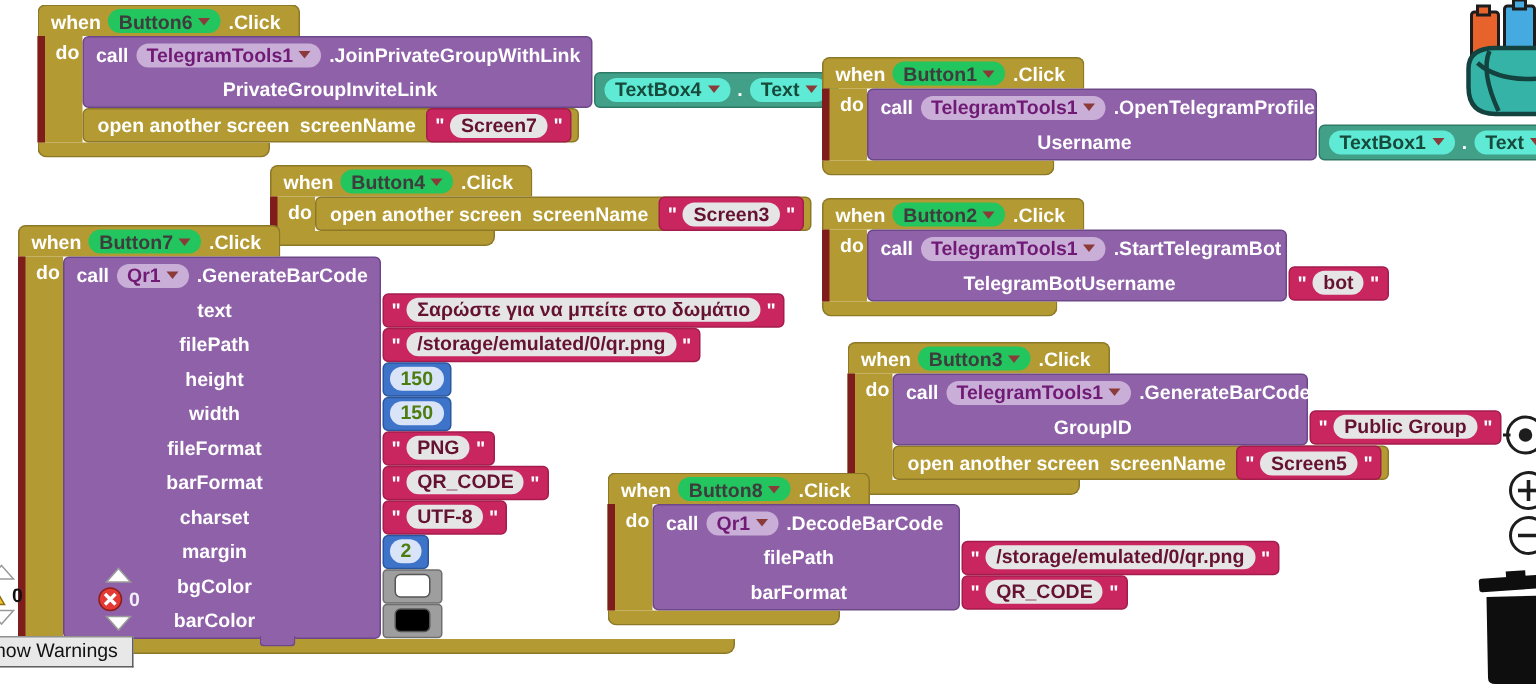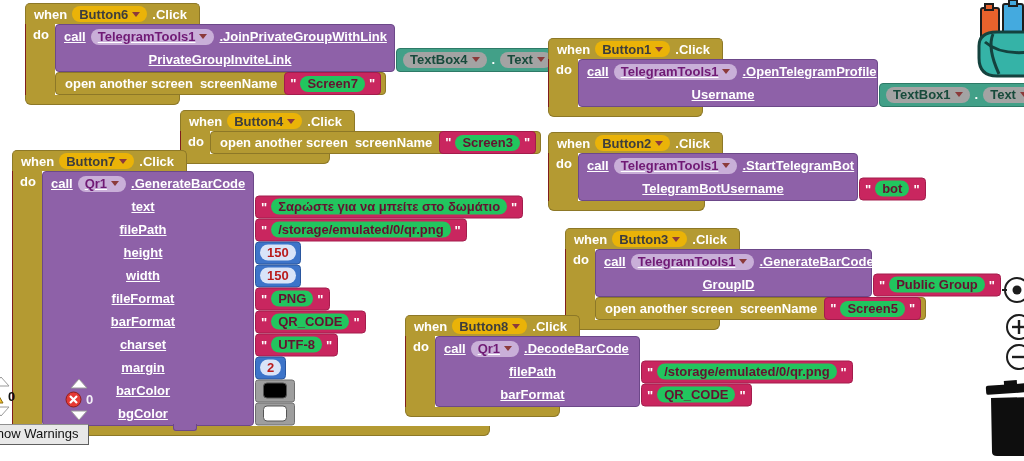--- a/index.html
+++ b/index.html
@@ -9,73 +9,73 @@
   }
   .ev{position:absolute;}
   .ev-head{
     display:inline-flex;align-items:center;gap:5px;height:21px;
     background:#B49A32;border:1px solid #8D7827;border-bottom:none;
     border-radius:5px 5px 0 0;padding:0 12px 0 8px;color:#fff;font-weight:bold;
     box-sizing:border-box;white-space:nowrap;
   }
   .ev-body{display:flex;align-items:stretch;}
   .ev-spine{
-    width:30px;background:#B49A32;border-left:1px solid #7f1d1d;
+    width:30px;background:#B49A32;border-left:5px solid #7f1d1d;
     color:#fff;font-weight:bold;padding:3px 0 0 7px;box-sizing:border-box;flex:none;
   }
   .ev-kids{display:flex;flex-direction:column;align-items:flex-start;}
   .ev-foot{
     background:#B49A32;border:1px solid #8D7827;border-top:none;
     height:10px;border-radius:0 0 6px 6px;box-sizing:border-box;
   }
   .pill{
     display:inline-flex;align-items:center;gap:4px;height:16px;
     border-radius:9px;padding:0 7px;font-weight:bold;white-space:nowrap;
   }
-  .pill-gold{background:#eab308;color:#3d3d3d;}
+  .pill-gold{background:#22c55e;color:#3d3d3d;}
   .pill-purple{background:#C9AFD8;color:#701a75;}
-  .pill-green{background:#a3a3a3;color:#174A3B;}
+  .pill-green{background:#5eead4;color:#174A3B;}
   .caret{
     display:inline-block;width:0;height:0;
     border-left:4px solid transparent;border-right:4px solid transparent;
     border-top:5px solid #8B3A3A;
   }
   .callblk{
     position:relative;background:#8E61A8;border:1px solid #6C4889;border-radius:4px;
-    color:#fff;box-sizing:border-box;text-decoration:underline;
+    color:#fff;box-sizing:border-box;
   }
   .hrow{display:flex;align-items:center;gap:5px;height:23px;padding:0 8px;font-weight:bold;white-space:nowrap;}
   .prow{position:relative;height:23px;}
   .plabel{
     display:block;text-align:center;padding-right:10px;line-height:23px;
     color:#fff;font-weight:bold;white-space:nowrap;
   }
   .plug{position:absolute;left:calc(100% + 2px);top:50%;transform:translateY(-50%);white-space:nowrap;}
   .openblk{
     display:inline-flex;align-items:center;gap:7px;height:23px;
     background:#B49A32;border:1px solid #8D7827;border-radius:4px;
     padding:0 4px 0 9px;color:#fff;font-weight:bold;white-space:nowrap;box-sizing:border-box;
   }
   .textblk{
     display:inline-flex;align-items:center;height:21px;
     background:#C9265F;border:1px solid #A31C4C;border-radius:4px;padding:0 5px;
   }
   .textblk::before{content:'"';color:#fff;font-weight:bold;margin-right:4px;}
   .textblk::after{content:'"';color:#fff;font-weight:bold;margin-left:4px;}
   .tinner{
-    background:#22c55e;border-radius:9px;padding:0 7px;height:16px;line-height:16px;
+    background:#e5e5e5;border-radius:9px;padding:0 7px;height:16px;line-height:16px;
     color:#641230;font-weight:bold;white-space:nowrap;
   }
   .numblk{
     display:inline-flex;align-items:center;height:21px;
     background:#3D74C9;border:1px solid #2A569E;border-radius:4px;padding:0 4px;
   }
   .ninner{
     background:#D9E4F8;border-radius:8px;padding:0 7px;height:16px;line-height:16px;
-    color:#b91c1c;font-weight:bold;
+    color:#4d7c0f;font-weight:bold;
   }
   .getter{
     display:inline-flex;align-items:center;gap:5px;height:22px;
     background:#42A088;border:1px solid #2E7A67;border-radius:4px;padding:0 6px;
     color:#fff;font-weight:bold;
   }
   .colorblk{
     display:inline-flex;align-items:center;justify-content:center;
     width:38px;height:21px;background:#9E9E9E;border:1px solid #6F6F6F;border-radius:3px;
   }
@@ -389,29 +389,29 @@
               <span class="tinner">UTF-8</span>
             </div>
           </div>
         <div class="prow">
             <span class="plabel">margin</span>
           <div class="plug numblk">
               <span class="ninner">2</span>
             </div>
           </div>
         <div class="prow">
+            <span class="plabel">bgColor</span>
+          <div class="plug colorblk">
+              <span class="swatch swatch-white"></span>
+            </div>
+          </div>
+        <div class="prow">
             <span class="plabel">barColor</span>
           <div class="plug colorblk">
               <span class="swatch swatch-black"></span>
-            </div>
-          </div>
-        <div class="prow">
-            <span class="plabel">bgColor</span>
-          <div class="plug colorblk">
-              <span class="swatch swatch-white"></span>
             </div>
           </div>
 
         <div class="indicator-cluster" style="left:22px;top:206px;">
           <svg width="18" height="11">
               <polygon points="9,1 17,10 1,10" fill="#ffffff" stroke="#9a9a9a"></polygon>
             </svg>
           <span class="ind-row">
             <svg width="17" height="17">
                 <circle cx="8.5" cy="8.5" r="7.5" fill="#E53935" stroke="#8e1f1c"></circle>

